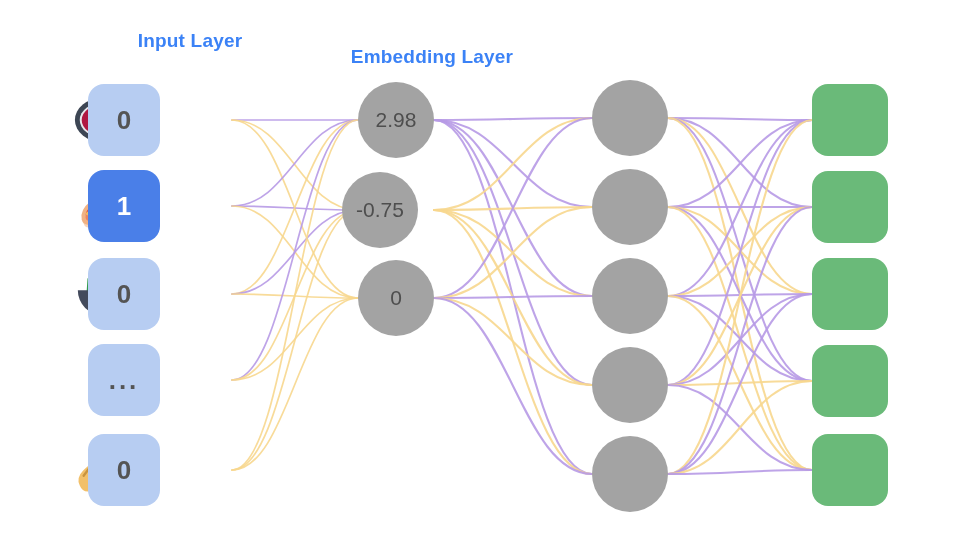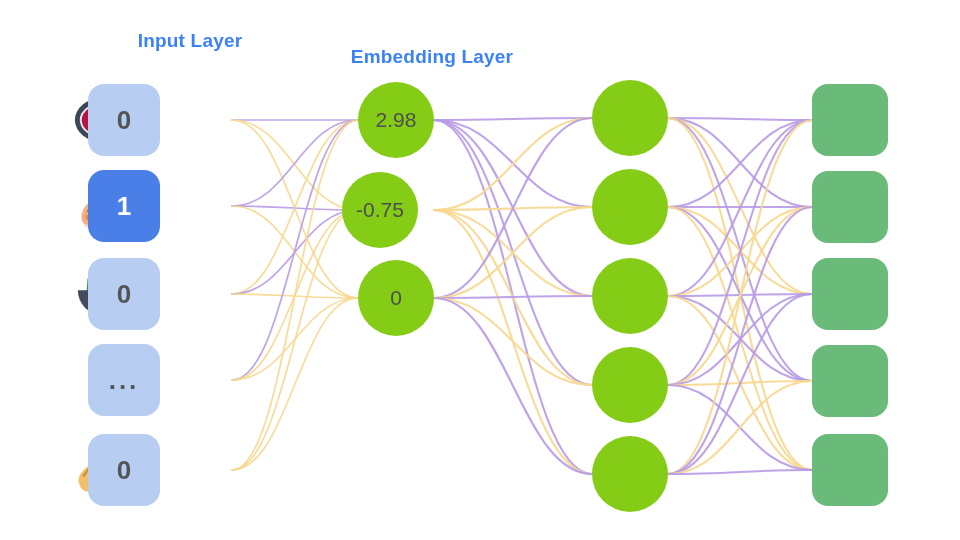--- a/index.html
+++ b/index.html
@@ -81,21 +81,21 @@
     letter-spacing: 3px;
     color: #545454;
   }
 
   
   .circle-node {
     position: absolute;
     width: 76px;
     height: 76px;
     border-radius: 50%;
-    background: #84cc16;
+    background: #a3a3a3;
     display: flex;
     align-items: center;
     justify-content: center;
     font-size: 21px;
     color: #4e4e4e;
     font-weight: normal;
     box-sizing: border-box;
   }
 
   

